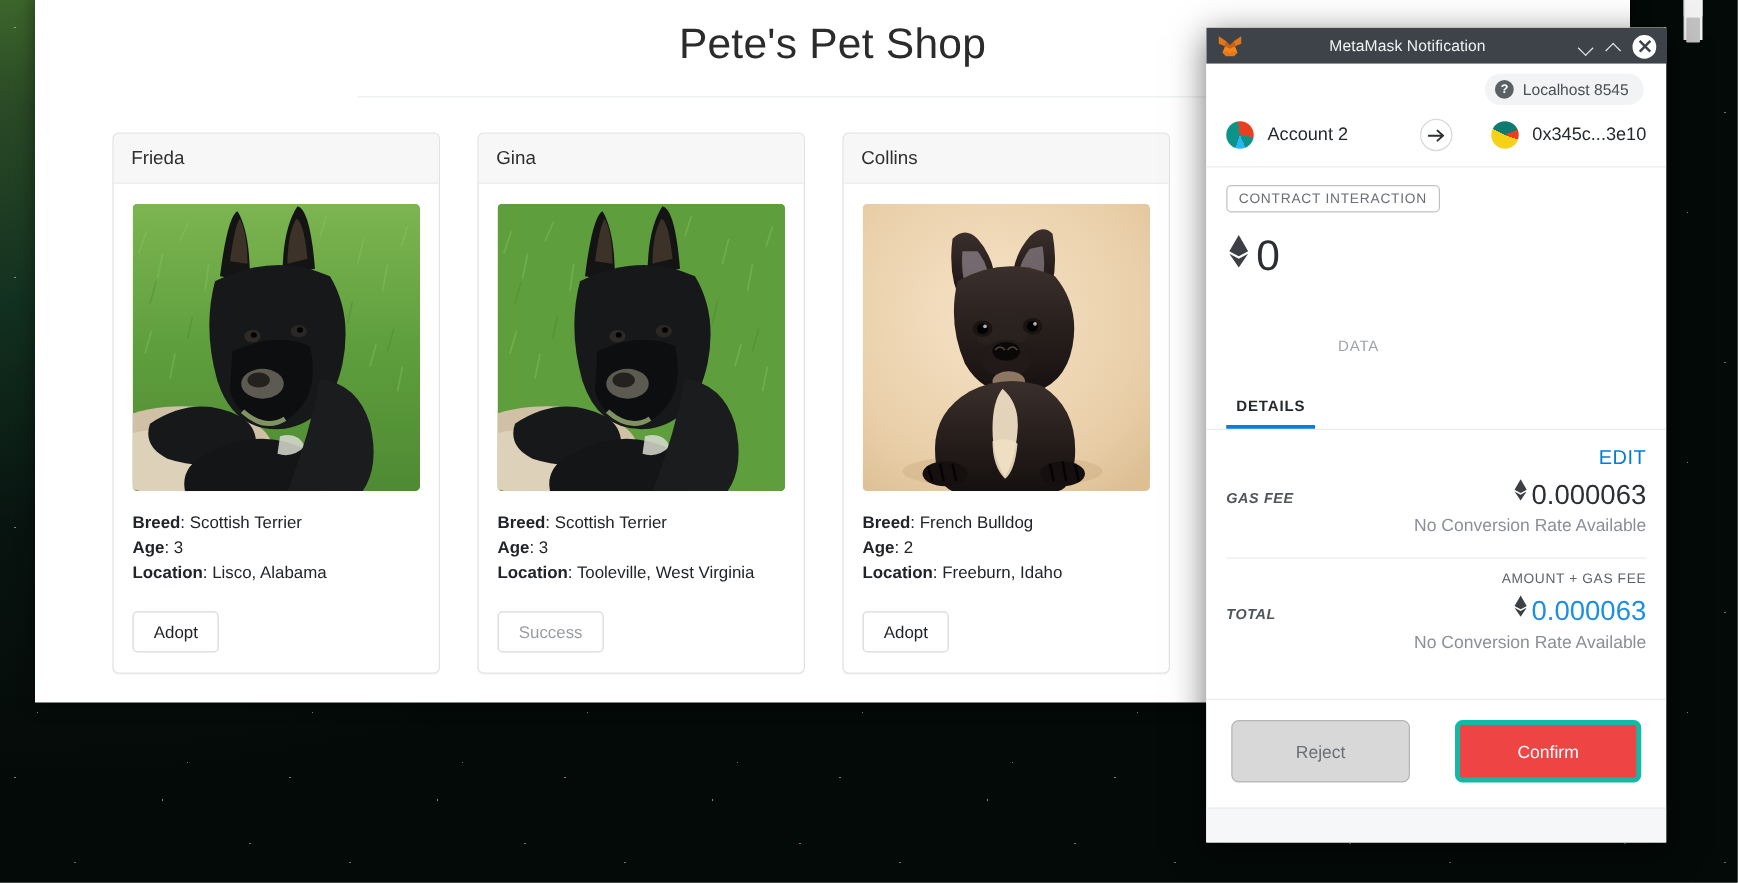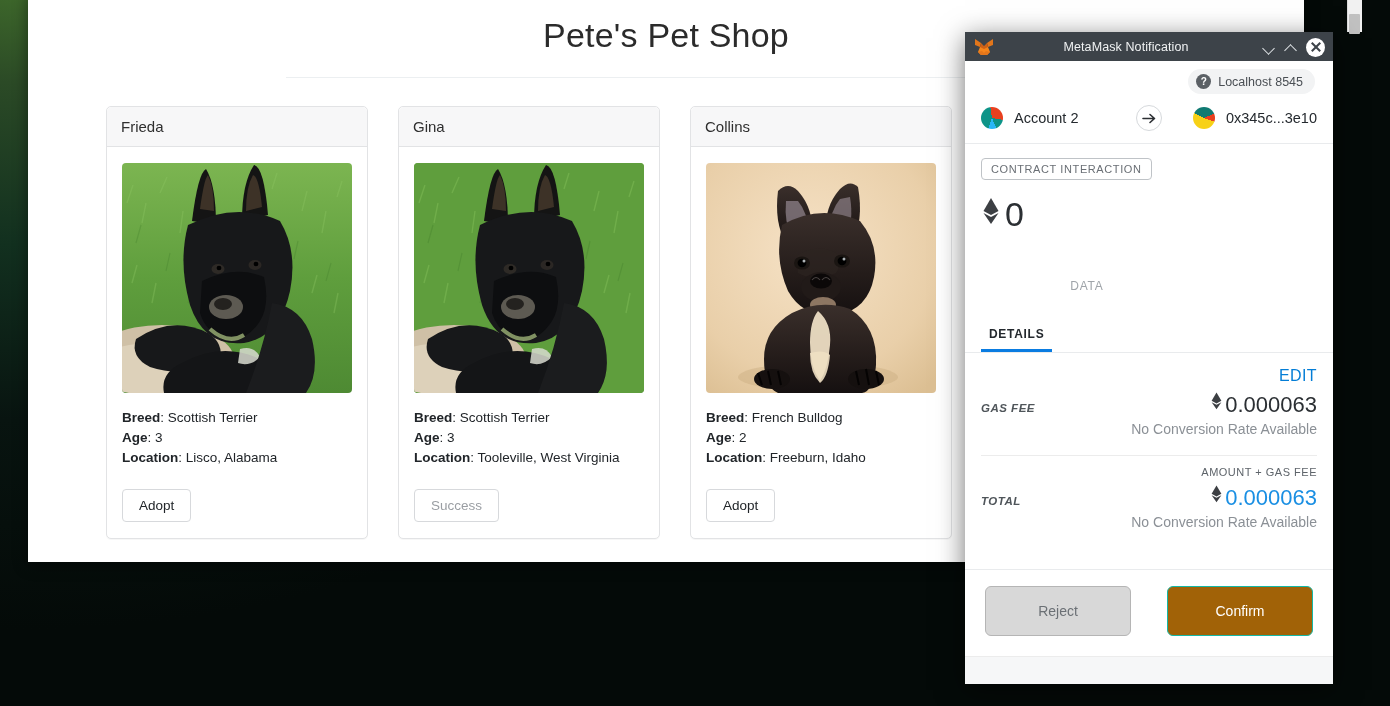--- a/index.html
+++ b/index.html
@@ -31,21 +31,21 @@
   .browser-page {
     position: absolute; left: 28px; top: -8px; width: 1276px; height: 570px;
     background: #fff; box-shadow: 0 3px 14px rgba(0,0,0,.45);
   }
   .site-title {
     text-align: center; font-size: 34px; font-weight: 400; color: #2b2b2b;
     padding-top: 24px; letter-spacing: .2px;
   }
   .title-rule { margin: 22px 258px 0 258px; border-top: 1px solid #eceff1; }
 
-  .cards { display: flex; gap: 30px; padding: 28px 62px 0 62px; margin-left: 16px; }
+  .cards { display: flex; gap: 30px; padding: 28px 62px 0 62px; }
   .card {
     width: 262px; background: #fff; border: 1px solid #e2e3e5; border-radius: 5px;
     box-shadow: 0 1px 1px rgba(0,0,0,.035); flex: 0 0 auto;
   }
   .card-head {
     background: #f7f7f8; border-bottom: 1px solid #e2e3e5;
     border-radius: 5px 5px 0 0; padding: 11px 14px; font-size: 15px; color: #2f2f2f;
   }
   .card-body { padding: 16px 15px 16px 15px; }
   .pet-meta { margin-top: 15px; font-size: 13.5px; color: #212529; line-height: 20px; }
@@ -63,21 +63,21 @@
   .scroll-arrow { position: absolute; right: 28px; top: 0px; width: 15px; height: 13px;
     background: #f1f1f1; }
   .scroll-arrow::after { content:""; position:absolute; left:4px; top:5px;
     border-left:3.5px solid transparent; border-right:3.5px solid transparent;
     border-bottom:4px solid #8f8f8f; }
   .scroll-thumb { position: absolute; right: 30px; top: 14px; width: 11px; height: 20px;
     background: #c1c1c1; border-radius: 1px; }
 
   
   .mm-window {
-    position: absolute; left: 965px; top: 32px; width: 368px; height: 652px;
+    position: absolute; left: 965px; top: 22px; width: 368px; height: 652px;
     background: #fff; box-shadow: 0 6px 26px rgba(0,0,0,.55); overflow: hidden;
   }
   .mm-titlebar {
     height: 29px; background: #3d4349; display: flex; align-items: center;
     padding: 0 6px 0 9px; color: #eceff1;
   }
   .mm-fox { width: 20px; height: 18px; position: relative; flex: 0 0 auto; }
   .mm-title {
     flex: 1; text-align: center; font-size: 12.5px; color: #f0f2f3; letter-spacing: .1px;
   }
@@ -155,21 +155,21 @@
 
   .mm-footer-btns {
     display:flex; gap: 36px; padding: 16px 20px 20px 20px;
     border-top: 1px solid #e9ebed;
   }
   .btn {
     flex: 1; height: 50px; border-radius: 6px; font-size: 14px; cursor:pointer;
     font-family: inherit; display:flex; align-items:center; justify-content:center;
   }
   .btn-reject { background:#d8d8d8; border: 1px solid #b5b5b5; color:#6b7075; }
-  .btn-confirm { background:#a16207; border:1px solid #14b8a6; color:#fff; }
+  .btn-confirm { background:#ef4444; border:4px solid #14b8a6; color:#fff; }
   .mm-strip { height: 28px; background: #f6f7f8; border-top:1px solid #ececec; }
 
   
   .photo-wrap { width:230px; height:230px; border-radius:4px; overflow:hidden; }
 </style>
 </head>
 <body>
 
 <div class="stars"></div>
 

